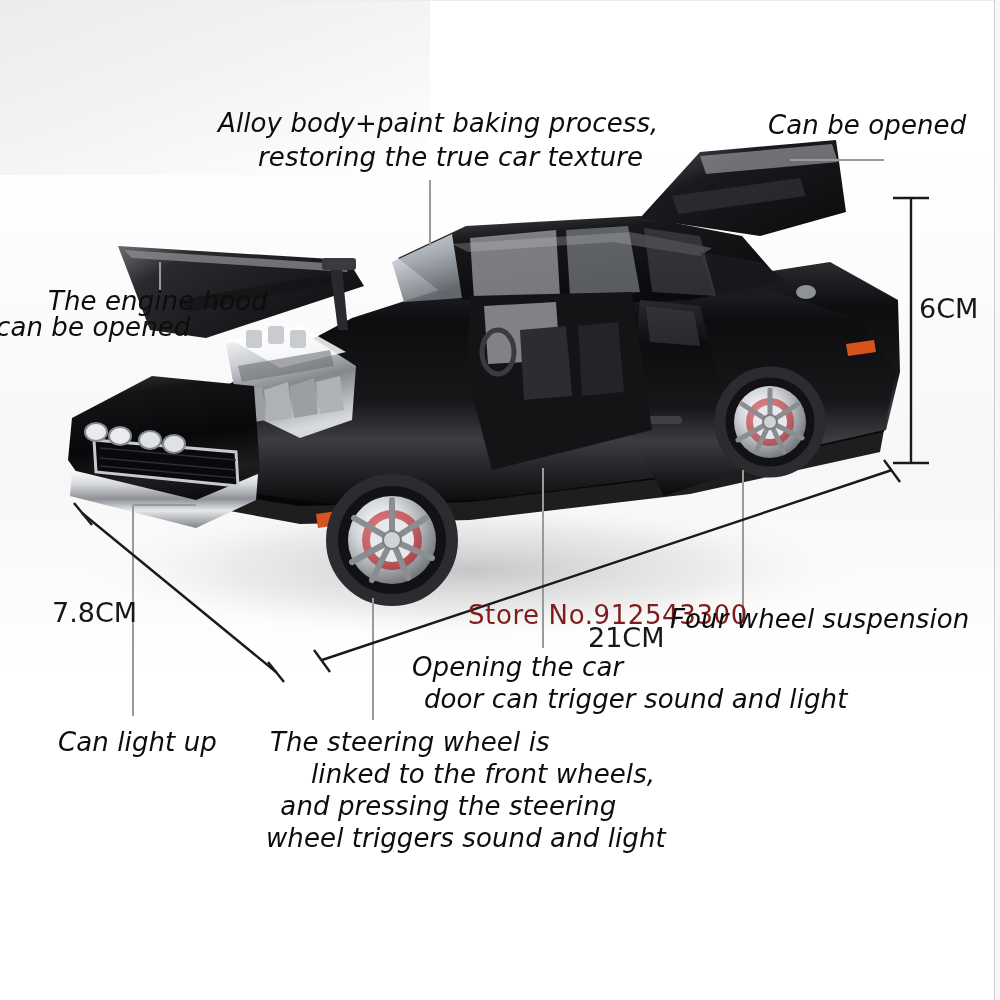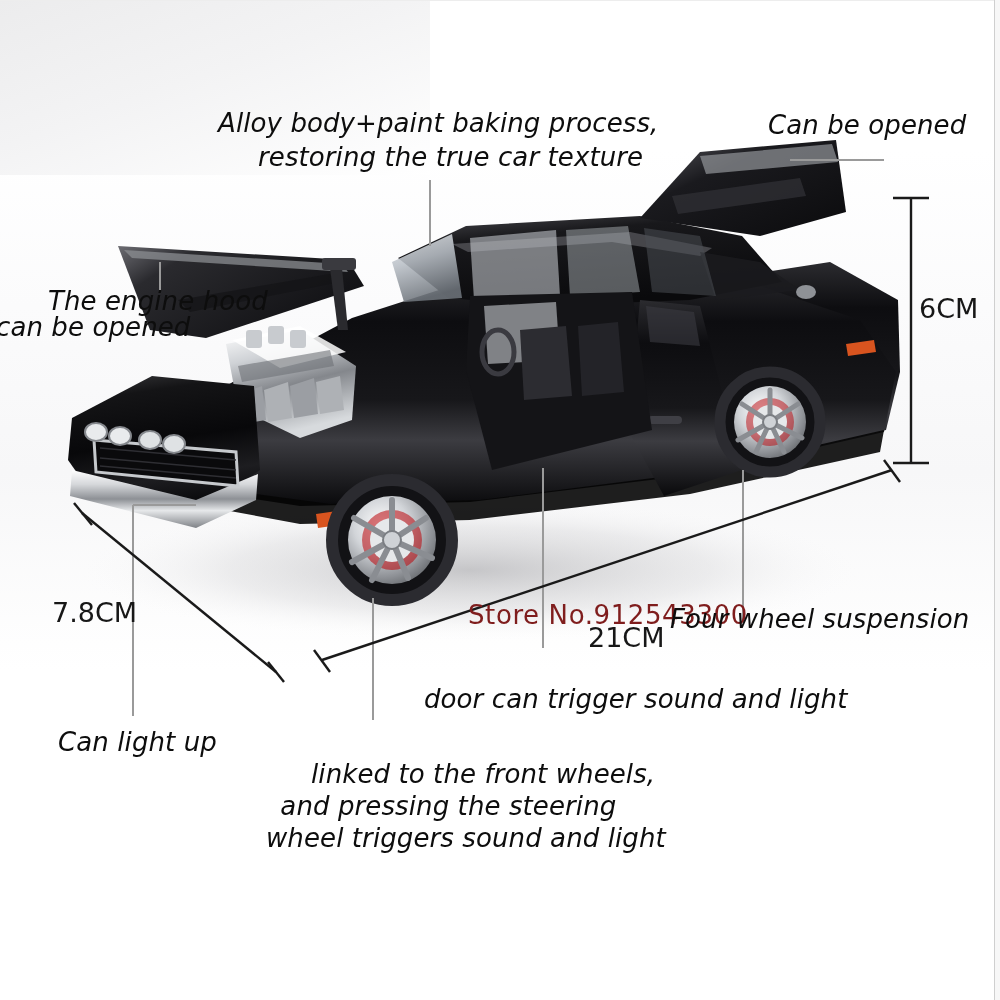--- a/index.html
+++ b/index.html
@@ -277,24 +277,26 @@
   <div class="lbl l1" style="left:218px;top:108px;">Alloy body+paint baking process,</div>
   <div class="lbl l1" style="left:226px;top:142px;margin-left:32px;">restoring the true car texture</div>
 
   <div class="lbl l1" style="left:768px;top:110px;">Can be opened</div>
 
   <div class="lbl l1" style="left:2px;top:286px;margin-left:46px;">The engine hood</div>
   <div class="lbl l1" style="left:-4px;top:312px;">can be opened</div>
 
   <div class="lbl l1" style="left:670px;top:604px;">Four wheel suspension</div>
 
+  <div class="lbl l1" style="left:412px;top:652px;">Opening the car</div>
   <div class="lbl l1" style="left:58px;top:727px;">Can light up</div>
 
   <div class="lbl l1" style="left:424px;top:684px;">door can trigger sound and light</div>
 
+  <div class="lbl l1" style="left:270px;top:727px;">The steering wheel is</div>
   <div class="lbl l1" style="left:266px;top:759px;margin-left:45px;">linked to the front wheels,</div>
   <div class="lbl l1" style="left:272px;top:791px;"> and pressing the steering</div>
   <div class="lbl l1" style="left:266px;top:823px;">wheel triggers sound and light</div>
 
   <div class="dim" style="left:919px;top:293px;">6CM</div>
 
   <div class="dim" style="left:52px;top:597px;text-align:right;">7.8CM</div>
 
   <div class="dim" style="left:588px;top:622px;">21CM</div>
 

